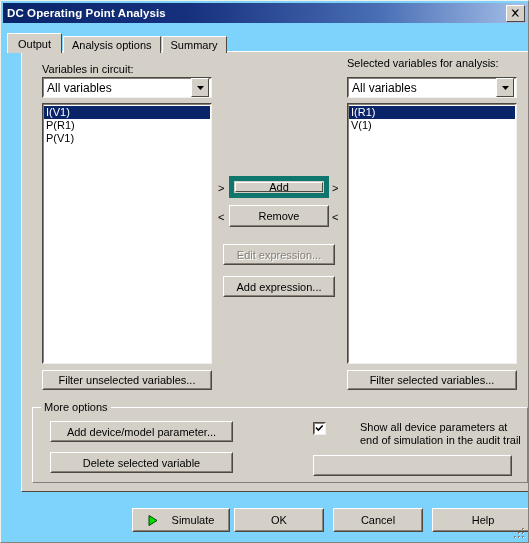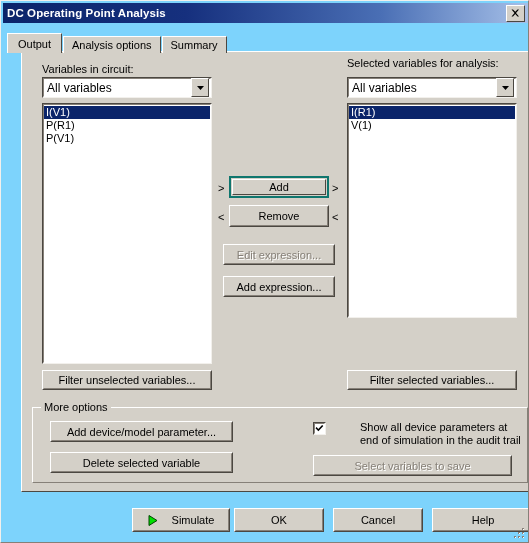--- a/index.html
+++ b/index.html
@@ -210,21 +210,21 @@
     border: 1px solid #d4d0c8;
     border-right-color: #868078;
     border-bottom-color: #868078;
     pointer-events: none;
   }
   .btn.disabled {
     color: #868078;
     text-shadow: 1px 1px 0 #ffffff;
   }
   .btn.default-focus {
-    border: 2px solid #0f766e;
+    border: 5px solid #0f766e;
   }
   .btn.default-focus .btn-inner {
     inset: 1px;
     border: 1px solid #ffffff;
     border-right-color: #4b4741;
     border-bottom-color: #4b4741;
   }
   .btn-label { position: relative; z-index: 2; }
 
   
@@ -398,21 +398,21 @@
       <div class="combo-inner">
         <div class="combo-text">All variables</div>
         <div class="combo-arrow">
           <svg width="7" height="4" viewBox="0 0 7 4">
               <path d="M0 0 L7 0 L3.5 4 Z" fill="#000000"></path>
             </svg>
         </div>
       </div>
     </div>
 
-    <div class="listbox" style="left:325px; top:51px; width:170px; height:215px;">
+    <div class="listbox" style="left:325px; top:51px; width:170px; height:261px;">
       <div class="listbox-inner">
         <div class="list-item selected">
           <span>I(R1)</span>
         </div>
         <div class="list-item">
           <span>V(1)</span>
         </div>
       </div>
     </div>
 
@@ -440,21 +440,20 @@
       <span class="checkbox-box">
         <svg width="9" height="9" viewBox="0 0 9 9">
           <path d="M0.5 4.2 L1.6 3.1 L3.3 4.9 L7.1 0.9 L8.3 2.0 L3.4 7.2 Z" fill="#000000"></path>
         </svg>
       </span>
       <span class="checkbox-label">Show all device parameters at end of simulation in the audit trail</span>
     </div>
 
     <button class="btn disabled" style="left:291px; top:403px; width:199px; height:21px;">
       <span class="btn-inner"></span>
-      <span class="btn-label">Select variables to save</span>
     </button>
 
   </div>
 
   <button class="btn" style="left:131px; top:507px; width:98px; height:24px;">
     <span class="btn-inner"></span>
     <span class="btn-label" style="display:flex; align-items:center; gap:14px;">
       <span style="display:flex;">
         <svg width="10" height="11" viewBox="0 0 10 11">
           <path d="M1 0.5 L9 5.5 L1 10.5 Z" fill="#00e000" stroke="#004000" stroke-width="1" stroke-linejoin="round"></path>

